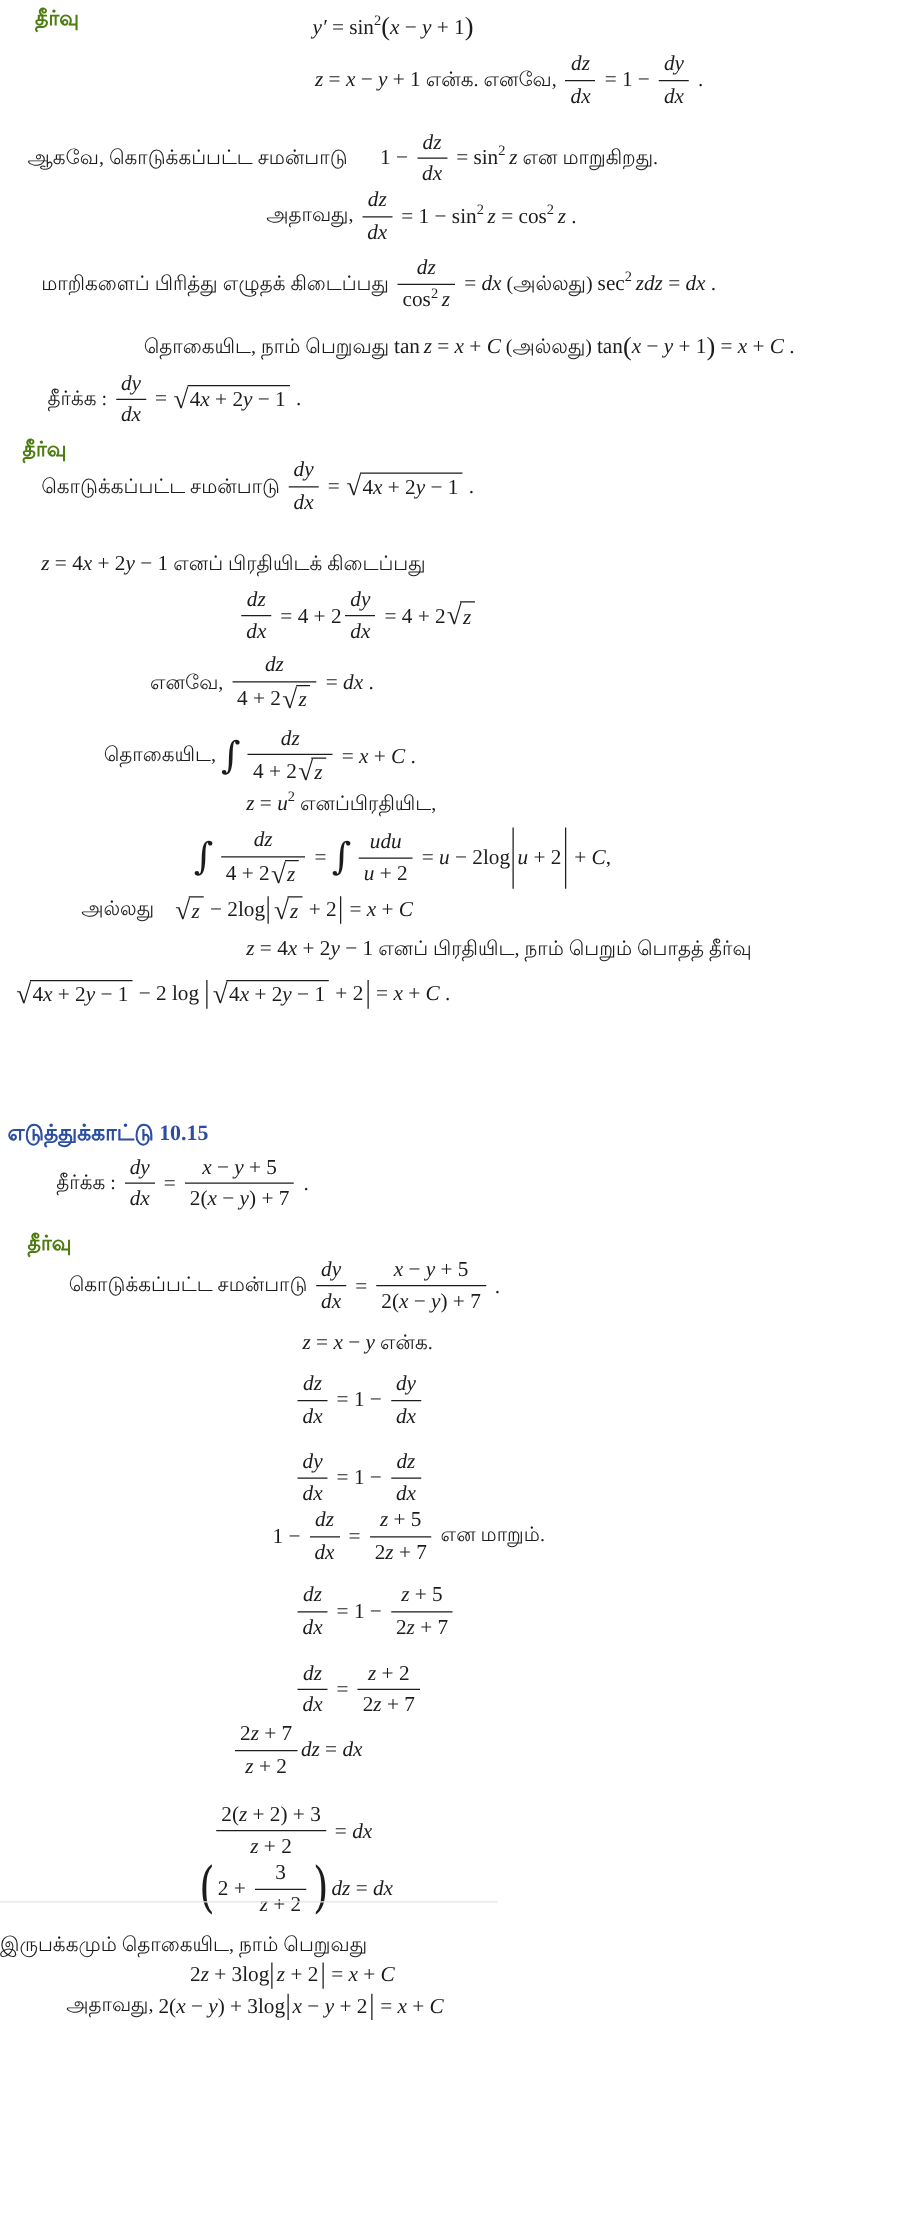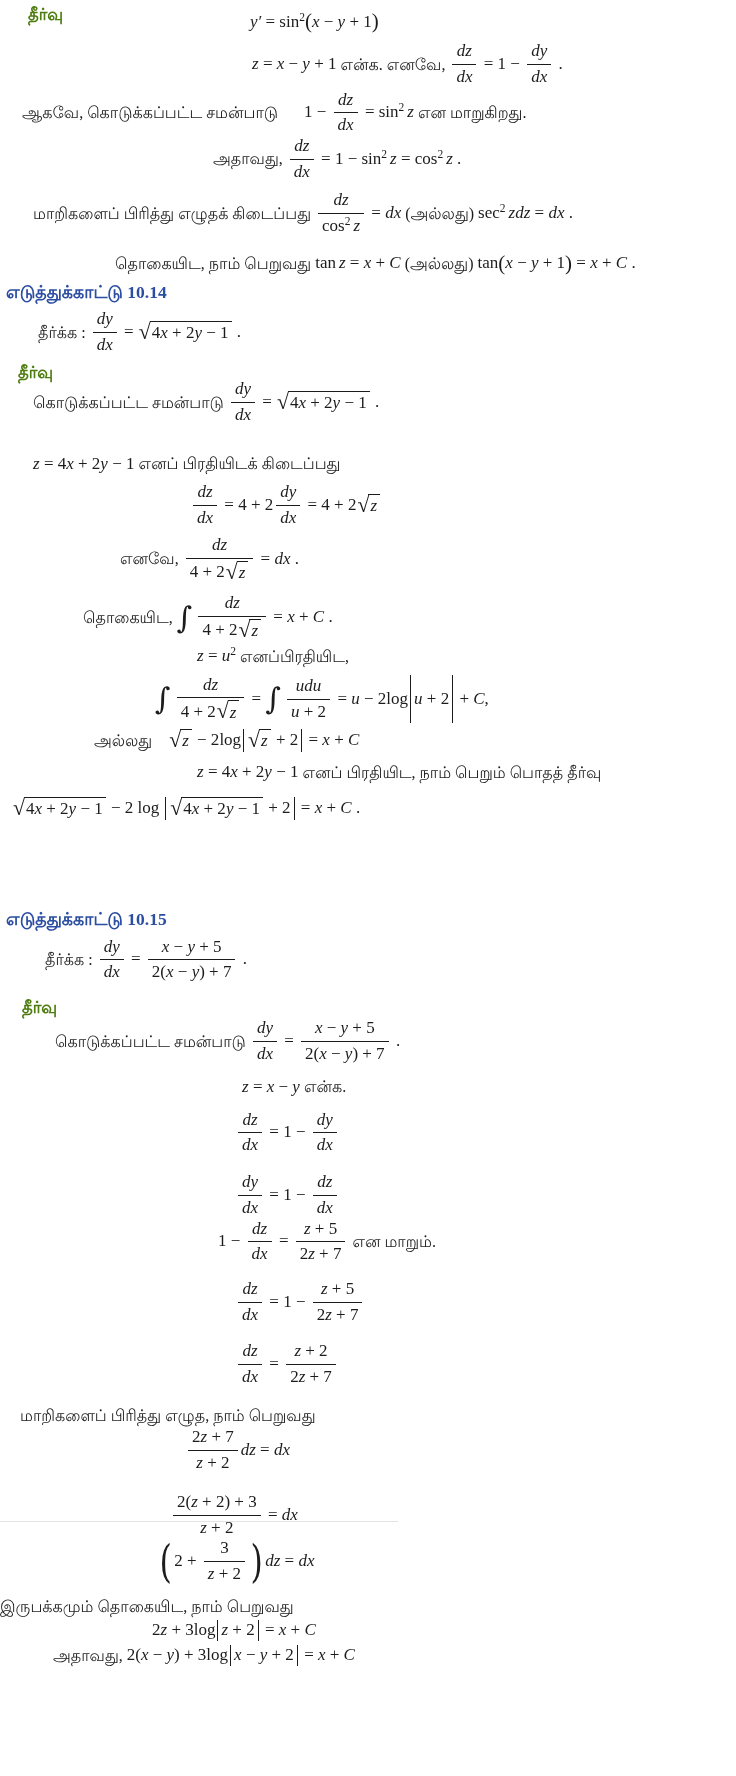--- a/index.html
+++ b/index.html
@@ -60,21 +60,21 @@
       <span class="mi">x</span>
       <span class="mn"> − </span>
       <span class="mi">y</span>
       <span class="mn"> + 1</span>
       <span class="tam"> என்க. எனவே, </span>
       <span class="frac"><span class="fn"><span class="mi">dz</span></span><span class="fd"><span class="mi">dx</span></span></span>
       <span class="mn"> = 1 − </span>
       <span class="frac"><span class="fn"><span class="mi">dy</span></span><span class="fd"><span class="mi">dx</span></span></span>
       <span class="mn"> .</span>
     </div>
-  <div class="row" style="padding-left:22px;margin-top:2px">
+  <div class="row" style="padding-left:22px;margin-top:16px">
       <span class="tam">ஆகவே, கொடுக்கப்பட்ட சமன்பாடு</span>
       <span class="sp" style="width: 26px;"></span>
       <span class="mn">1 − </span>
       <span class="frac"><span class="fn"><span class="mi">dz</span></span><span class="fd"><span class="mi">dx</span></span></span>
       <span class="mn"> = </span>
       <span class="rm">sin</span>
       <span class="msup">2</span>
       <span class="sp" style="width: 3px;"></span>
       <span class="mi">z</span>
       <span class="tam"> என மாறுகிறது.</span>
@@ -125,21 +125,20 @@
       <span class="mi">y</span>
       <span class="mn"> + 1</span>
       <span class="big">)</span>
       <span class="mn"> = </span>
       <span class="mi">x</span>
       <span class="mn"> + </span>
       <span class="mi">C</span>
       <span class="mn"> .</span>
     </div>
 
-  <div class="row h-blue" style="padding-left:6px;margin-top:4px">எடுத்துக்காட்டு 10.14</div>
   <div class="row" style="padding-left:38px;margin-top:6px">
       <span class="tam">தீர்க்க : </span>
       <span class="frac"><span class="fn"><span class="mi">dy</span></span><span class="fd"><span class="mi">dx</span></span></span>
       <span class="mn"> = </span>
       <span class="sqrt"><span class="rad">√</span><span class="sqc"><span class="mn">4</span><span class="mi">x</span><span class="mn"> + 2</span><span class="mi">y</span><span class="mn"> − 1</span></span></span>
       <span class="mn"> .</span>
     </div>
   <div class="row h-red" style="padding-left:18px;margin-top:6px">தீர்வு</div>
   <div class="row" style="padding-left:33px;margin-top:-4px">
       <span class="tam">கொடுக்கப்பட்ட சமன்பாடு </span>
@@ -196,21 +195,21 @@
       <span class="frac"><span class="fn"><span class="mi">udu</span></span><span class="fd"><span class="mi">u</span><span class="mn"> + 2</span></span></span>
       <span class="mn"> = </span>
       <span class="mi">u</span>
       <span class="mn"> − 2</span>
       <span class="rm">log</span>
       <span class="abs"><span class="mi">u</span><span class="mn"> + 2</span></span>
       <span class="mn"> + </span>
       <span class="mi">C</span>
       <span class="mn">,</span>
     </div>
-  <div class="row" style="padding-left:94px;margin-top:6px">
+  <div class="row" style="padding-left:65px;margin-top:6px">
       <span class="tam">அல்லது</span>
       <span class="sp" style="width: 16px;"></span>
       <span class="sqrt"><span class="rad">√</span><span class="sqc"><span class="mi">z</span></span></span>
       <span class="mn"> − 2</span>
       <span class="rm">log</span>
       <span class="abs"><span class="sqrt"><span class="rad">√</span><span class="sqc"><span class="mi">z</span></span></span><span class="mn"> + 2</span></span>
       <span class="mn"> = </span>
       <span class="mi">x</span>
       <span class="mn"> + </span>
       <span class="mi">C</span>
@@ -280,23 +279,20 @@
     </div>
   <div class="row" style="padding-left:235px;margin-top:14px">
       <span class="frac"><span class="fn"><span class="mi">dz</span></span><span class="fd"><span class="mi">dx</span></span></span>
       <span class="mn"> = 1 − </span>
       <span class="frac"><span class="fn"><span class="mi">z</span><span class="mn"> + 5</span></span><span class="fd"><span class="mn">2</span><span class="mi">z</span><span class="mn"> + 7</span></span></span>
     </div>
   <div class="row" style="padding-left:235px;margin-top:16px">
       <span class="frac"><span class="fn"><span class="mi">dz</span></span><span class="fd"><span class="mi">dx</span></span></span>
       <span class="mn"> = </span>
       <span class="frac"><span class="fn"><span class="mi">z</span><span class="mn"> + 2</span></span><span class="fd"><span class="mn">2</span><span class="mi">z</span><span class="mn"> + 7</span></span></span>
-    </div>
-  <div class="row" style="padding-left:20px;margin-top:18px">
-      <span class="tam">மாறிகளைப் பிரித்து எழுத, நாம் பெறுவது</span>
     </div>
   <div class="row" style="padding-left:185px;margin-top:2px">
       <span class="frac"><span class="fn"><span class="mn">2</span><span class="mi">z</span><span class="mn"> + 7</span></span><span class="fd"><span class="mi">z</span><span class="mn"> + 2</span></span></span>
       <span class="mi">dz</span>
       <span class="mn"> = </span>
       <span class="mi">dx</span>
     </div>
   <div class="row" style="padding-left:170px;margin-top:18px">
       <span class="frac"><span class="fn"><span class="mn">2(</span><span class="mi">z</span><span class="mn"> + 2) + 3</span></span><span class="fd"><span class="mi">z</span><span class="mn"> + 2</span></span></span>
       <span class="mn"> = </span>

